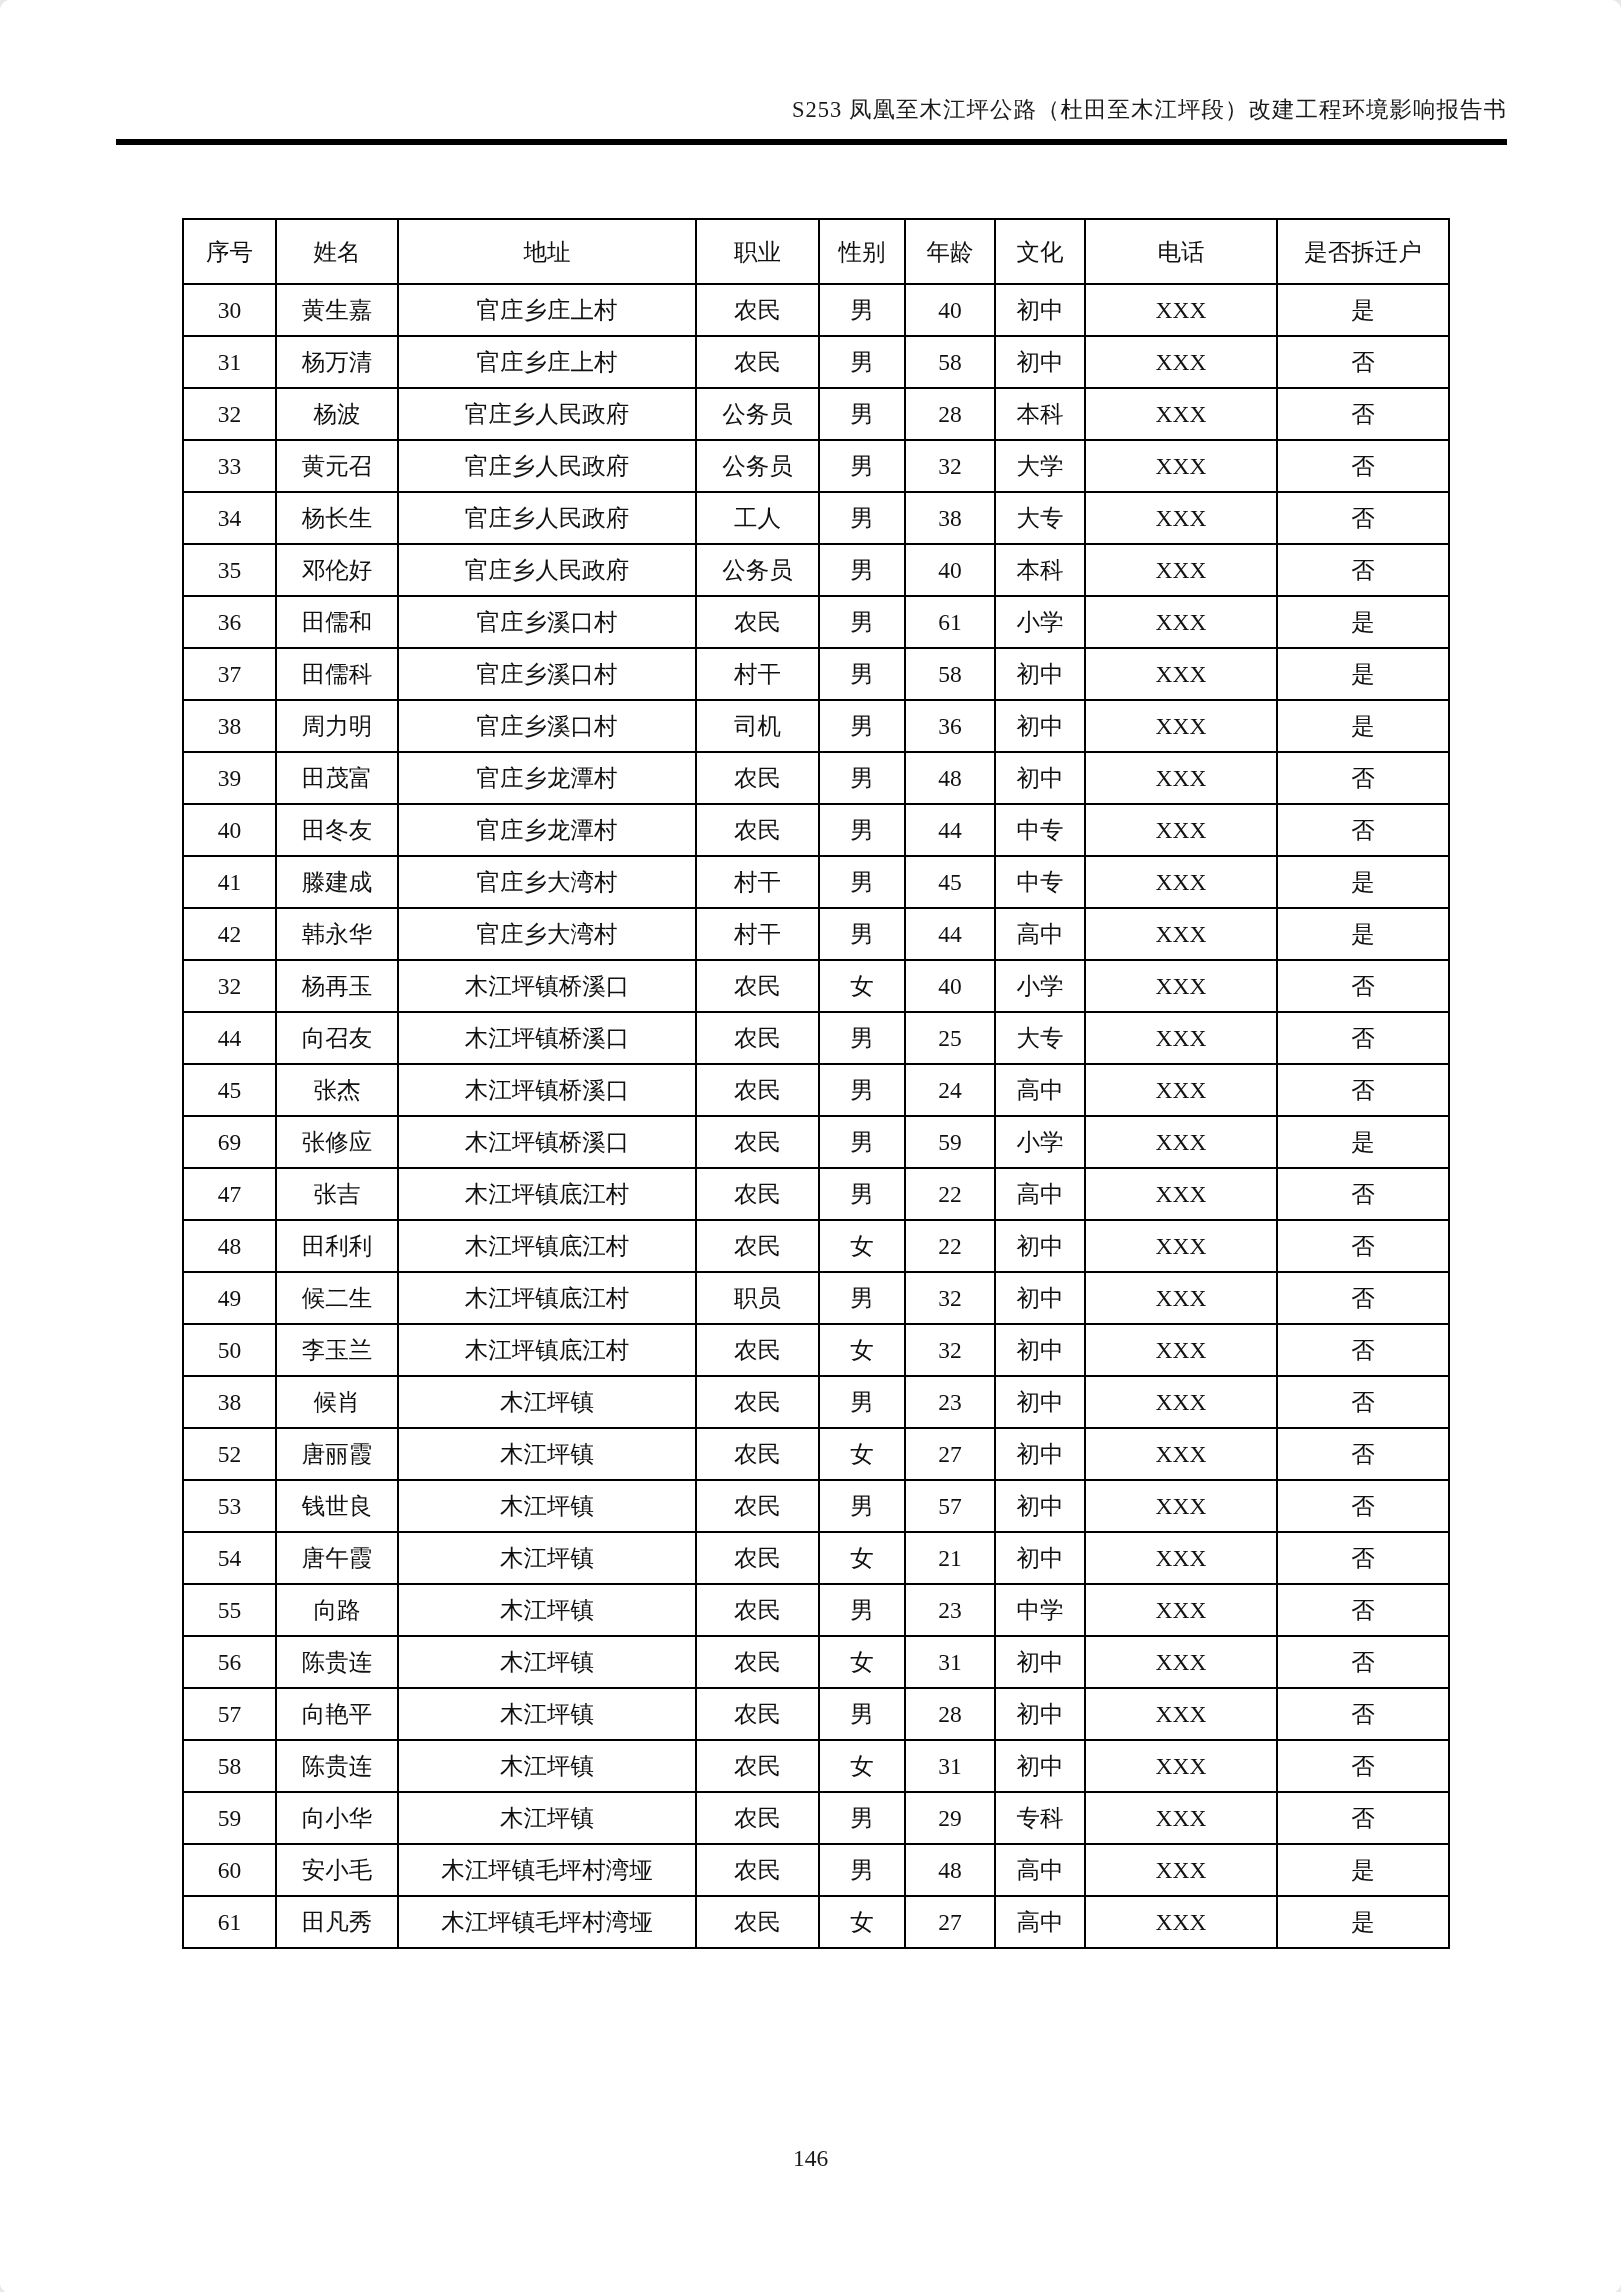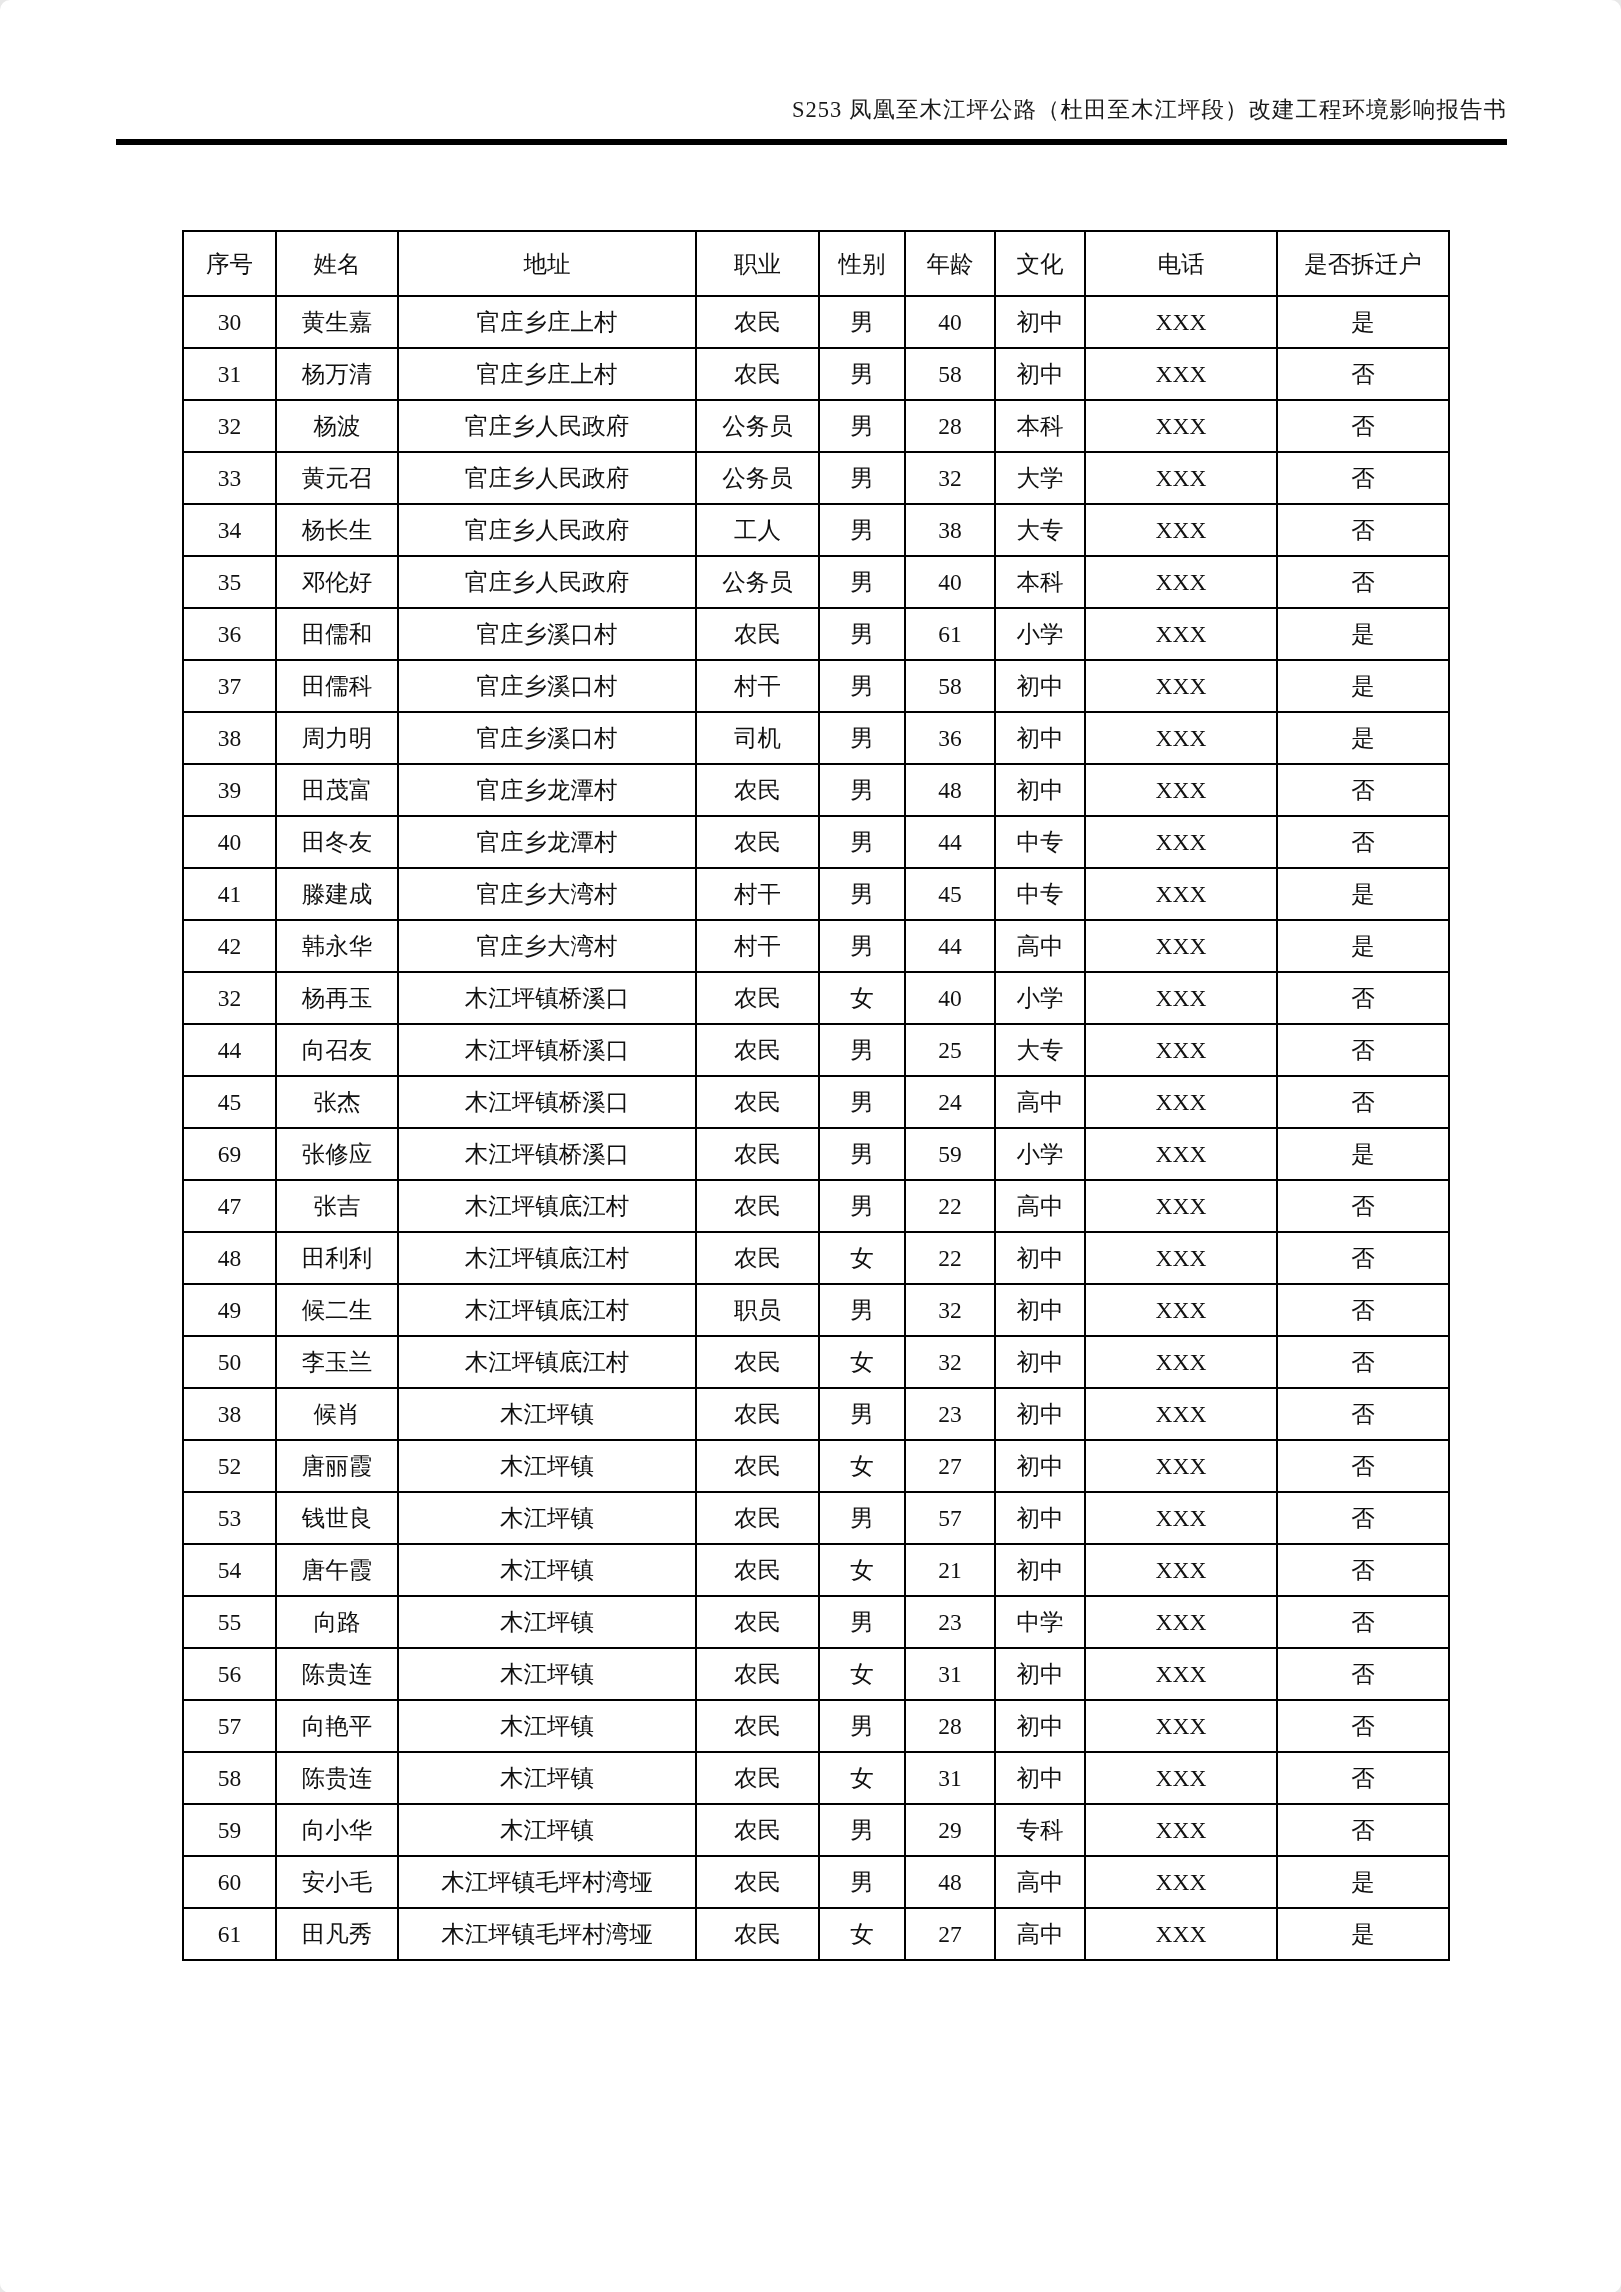--- a/index.html
+++ b/index.html
@@ -38,21 +38,20 @@
     background: #000000;
   }
   .report-table {
     position: absolute;
     top: 218px;
     left: 182px;
     width: 1265px;
     border-collapse: collapse;
     table-layout: fixed;
     font-size: 23.5px;
-    margin-top: 12px;
   }
   .report-table th,
   .report-table td {
     border-left: 2px solid #000;
     border-right: 2px solid #000;
     border-top: 2.9px solid #000;
     border-bottom: 2.9px solid #000;
     text-align: center;
     vertical-align: middle;
     padding: 0 2px;
@@ -470,15 +469,16 @@
           <td>农民</td>
           <td>女</td>
           <td>27</td>
           <td>高中</td>
           <td>XXX</td>
           <td>是</td>
         </tr>
       </tbody>
   </table>
 
+  <div class="page-footer">146</div>
 
 </div>
 
 
 </body></html>

